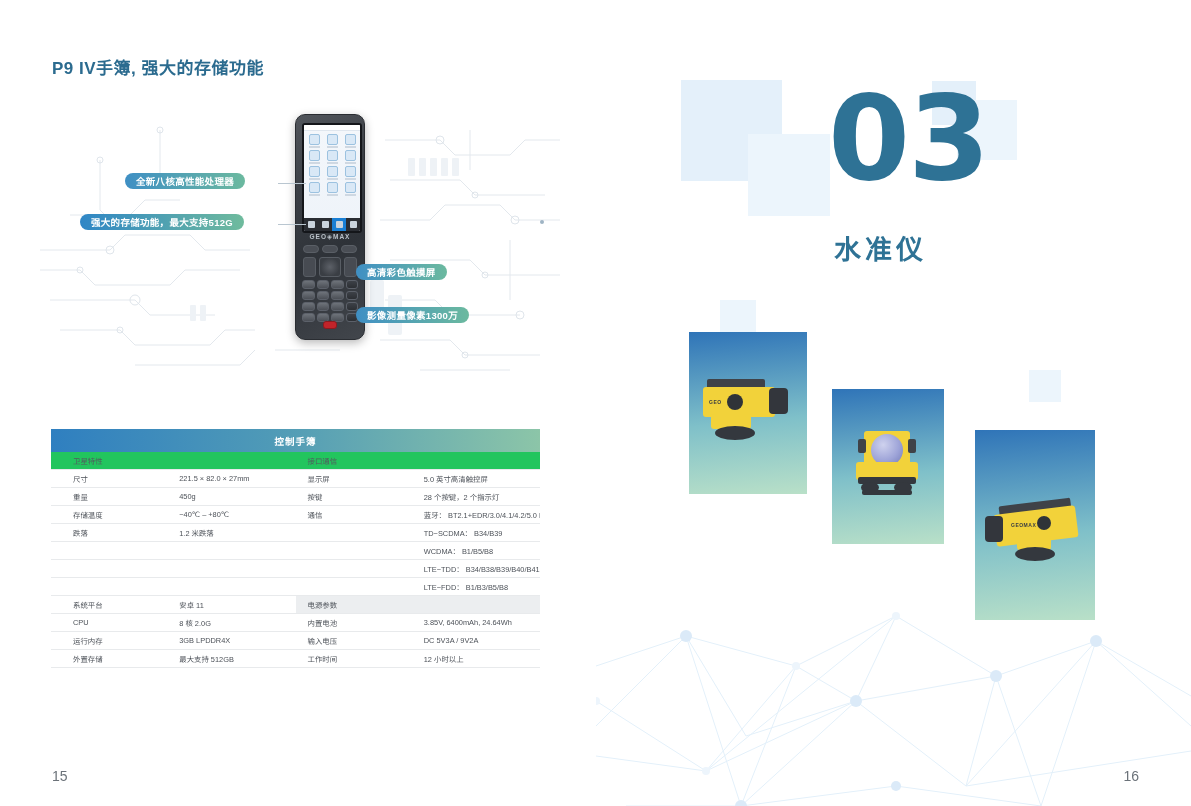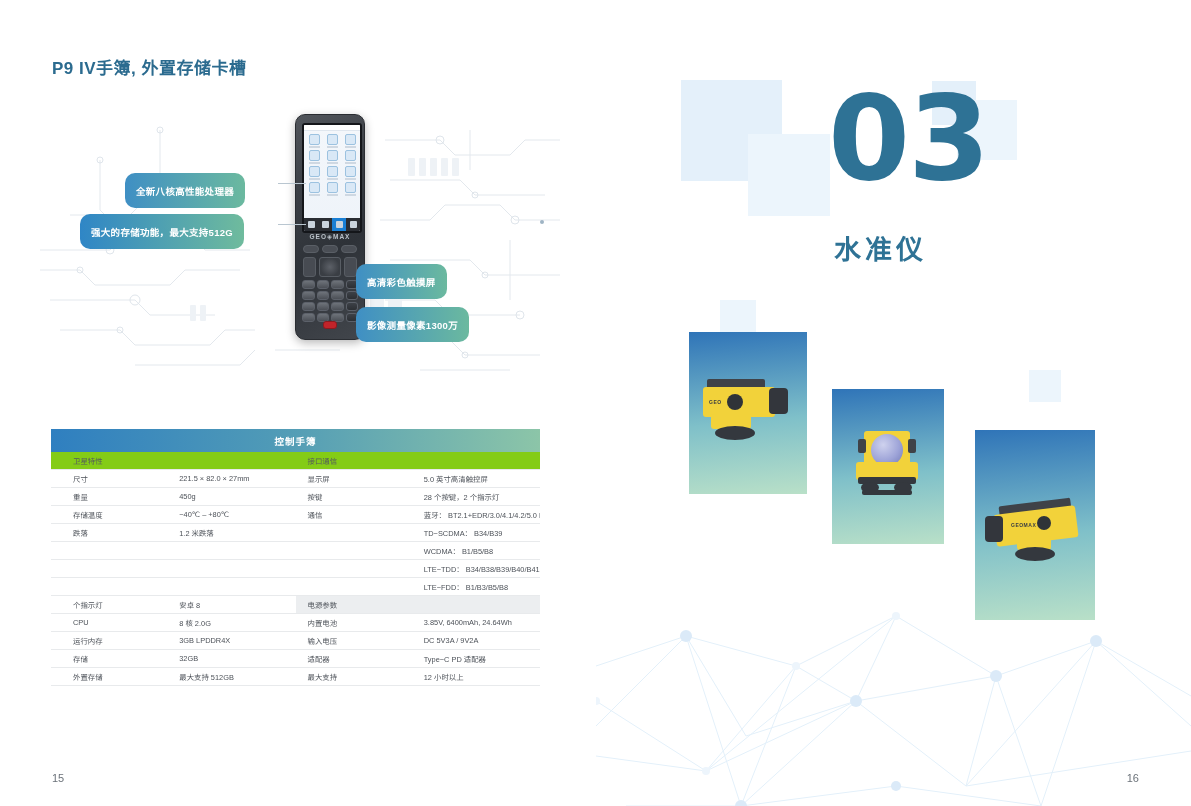--- a/index.html
+++ b/index.html
@@ -80,21 +80,21 @@
     border:1px solid #5c616a;
   }
   .dev-keys i.dark{background:linear-gradient(180deg,#3d4147,#2c2f34);}
   .dev-power{
     position:absolute;left:50%;bottom:10px;transform:translateX(-50%);
     width:12px;height:6px;border-radius:3px;background:#c2242a;border:1px solid #8d1a1f;
   }
 
   
   .callout{
-    position:absolute;height:35px;border-radius:10px;
+    position:absolute;height:16px;border-radius:10px;
     display:flex;align-items:center;justify-content:center;
     color:#ffffff;font-size:9.5px;font-weight:bold;white-space:nowrap;
     padding:0 11px;letter-spacing:.3px;
   }
   .c-grn{background:linear-gradient(90deg,#3f8fc4 0%,#6bb99f 100%);}
   .c-blu{background:linear-gradient(90deg,#2f86c6 0%,#6fbb9d 100%);}
   .lead{position:absolute;height:1px;background:#b9c6d0;}
   .leadnode{position:absolute;width:4px;height:4px;border-radius:50%;background:#9fb4c4;}
 
   
@@ -106,28 +106,28 @@
   .tbl td{
     border-bottom:1px solid #e8eaec;
     padding:3px 6px;height:10px;vertical-align:middle;
     overflow:hidden;white-space:nowrap;
   }
   .tbl .thead td{
     background:linear-gradient(90deg,#2f7fc0 0%,#4f9ab7 45%,#8cc5a8 100%);
     color:#ffffff;font-size:9.5px;font-weight:bold;text-align:center;
     height:17px;padding:3px 0;border-bottom:none;letter-spacing:1px;
   }
-  .tbl tr.sect td{background:#84cc16;color:#53585f;}
+  .tbl tr.sect td{background:#22c55e;color:#53585f;}
   .col-a{width:23.5%;padding-left:22px !important;}
   .col-b{width:26.5%;}
   .col-c{width:21%;padding-left:12px !important;}
   .col-d{width:29%;}
 
   .pagenum{
-    position:absolute;bottom:22px;font-size:11px;color:#6b7279;
+    position:absolute;bottom:22px;font-size:14px;color:#6b7279;
   }
   .pn-left{left:52px;}
   .pn-right{right:52px;}
 
   
   .sq{position:absolute;background:#e4f0fa;}
   .sq.l{background:#ecf5fc;}
   .bignum{
     position:absolute;left:232px;top:84px;
     font-size:118px;line-height:.92;font-weight:bold;color:#2e7295;
@@ -153,21 +153,21 @@
 
   .netpattern{position:absolute;left:0;bottom:0;width:595px;height:200px;}
 </style>
 </head>
 <body>
 
 <div class="spread">
 
   <div class="page page-left">
 
-    <div class="headline">P9 IV手簿, 外置存储卡槽</div>
+    <div class="headline">P9 IV手簿, 强大的存储功能</div>
 
     <div class="hero">
 
       <svg class="circuit" viewBox="0 0 520 290">
         <g stroke="#e3e8ed" stroke-width="1" fill="none">
           <path d="M0 150 H70 L85 135 H150 L165 150 H210"></path>
           <path d="M0 170 H40 L55 185 H130 L145 170 H200"></path>
           <path d="M10 200 H95 L110 215 H175"></path>
           <path d="M20 230 H80 L95 245 H170 L185 230 H215"></path>
           <path d="M30 115 H90 L105 100 H140"></path>
@@ -371,47 +371,41 @@
           <td class="col-c"></td>
           <td class="col-d">LTE−TDD： B34/B38/B39/B40/B41</td>
         </tr>
         <tr>
           <td class="col-a"></td>
           <td class="col-b"></td>
           <td class="col-c"></td>
           <td class="col-d">LTE−FDD： B1/B3/B5/B8</td>
         </tr>
         <tr>
-          <td class="col-a">个指示灯</td>
-          <td class="col-b">安卓 8</td>
+          <td class="col-a">系统平台</td>
+          <td class="col-b">安卓 11</td>
           <td class="col-c" style="background:#eceef0;">电源参数</td>
           <td class="col-d" style="background:#eceef0;"></td>
         </tr>
         <tr>
           <td class="col-a">CPU</td>
           <td class="col-b">8 核 2.0G</td>
           <td class="col-c">内置电池</td>
           <td class="col-d">3.85V, 6400mAh, 24.64Wh</td>
         </tr>
         <tr>
           <td class="col-a">运行内存</td>
           <td class="col-b">3GB LPDDR4X</td>
           <td class="col-c">输入电压</td>
           <td class="col-d">DC 5V3A / 9V2A</td>
         </tr>
         <tr>
-          <td class="col-a">存储</td>
-          <td class="col-b">32GB</td>
-          <td class="col-c">适配器</td>
-          <td class="col-d">Type−C PD 适配器</td>
-        </tr>
-        <tr>
           <td class="col-a">外置存储</td>
           <td class="col-b">最大支持 512GB</td>
-          <td class="col-c">最大支持</td>
+          <td class="col-c">工作时间</td>
           <td class="col-d">12 小时以上</td>
         </tr>
       </tbody>
     </table>
 
     <div class="pagenum pn-left">15</div>
   </div>
 
   <div class="page page-right">
 

